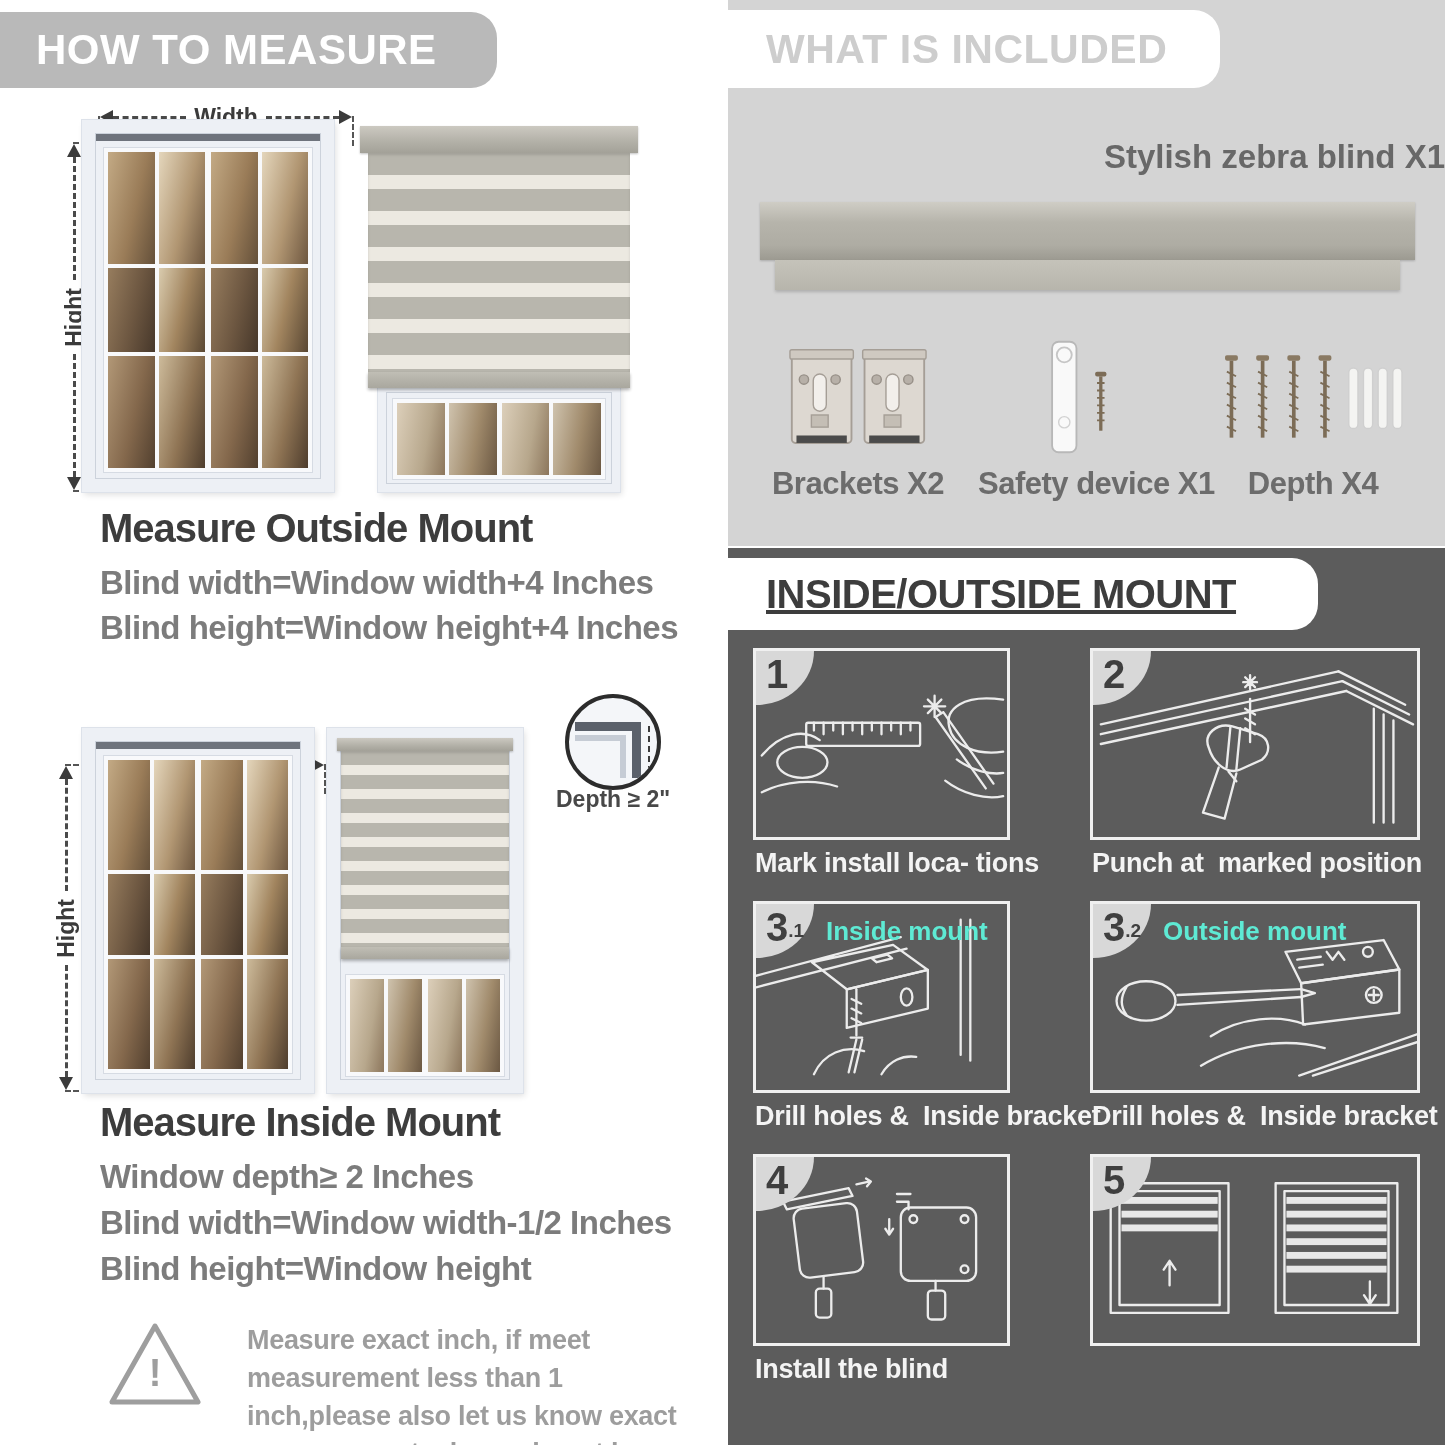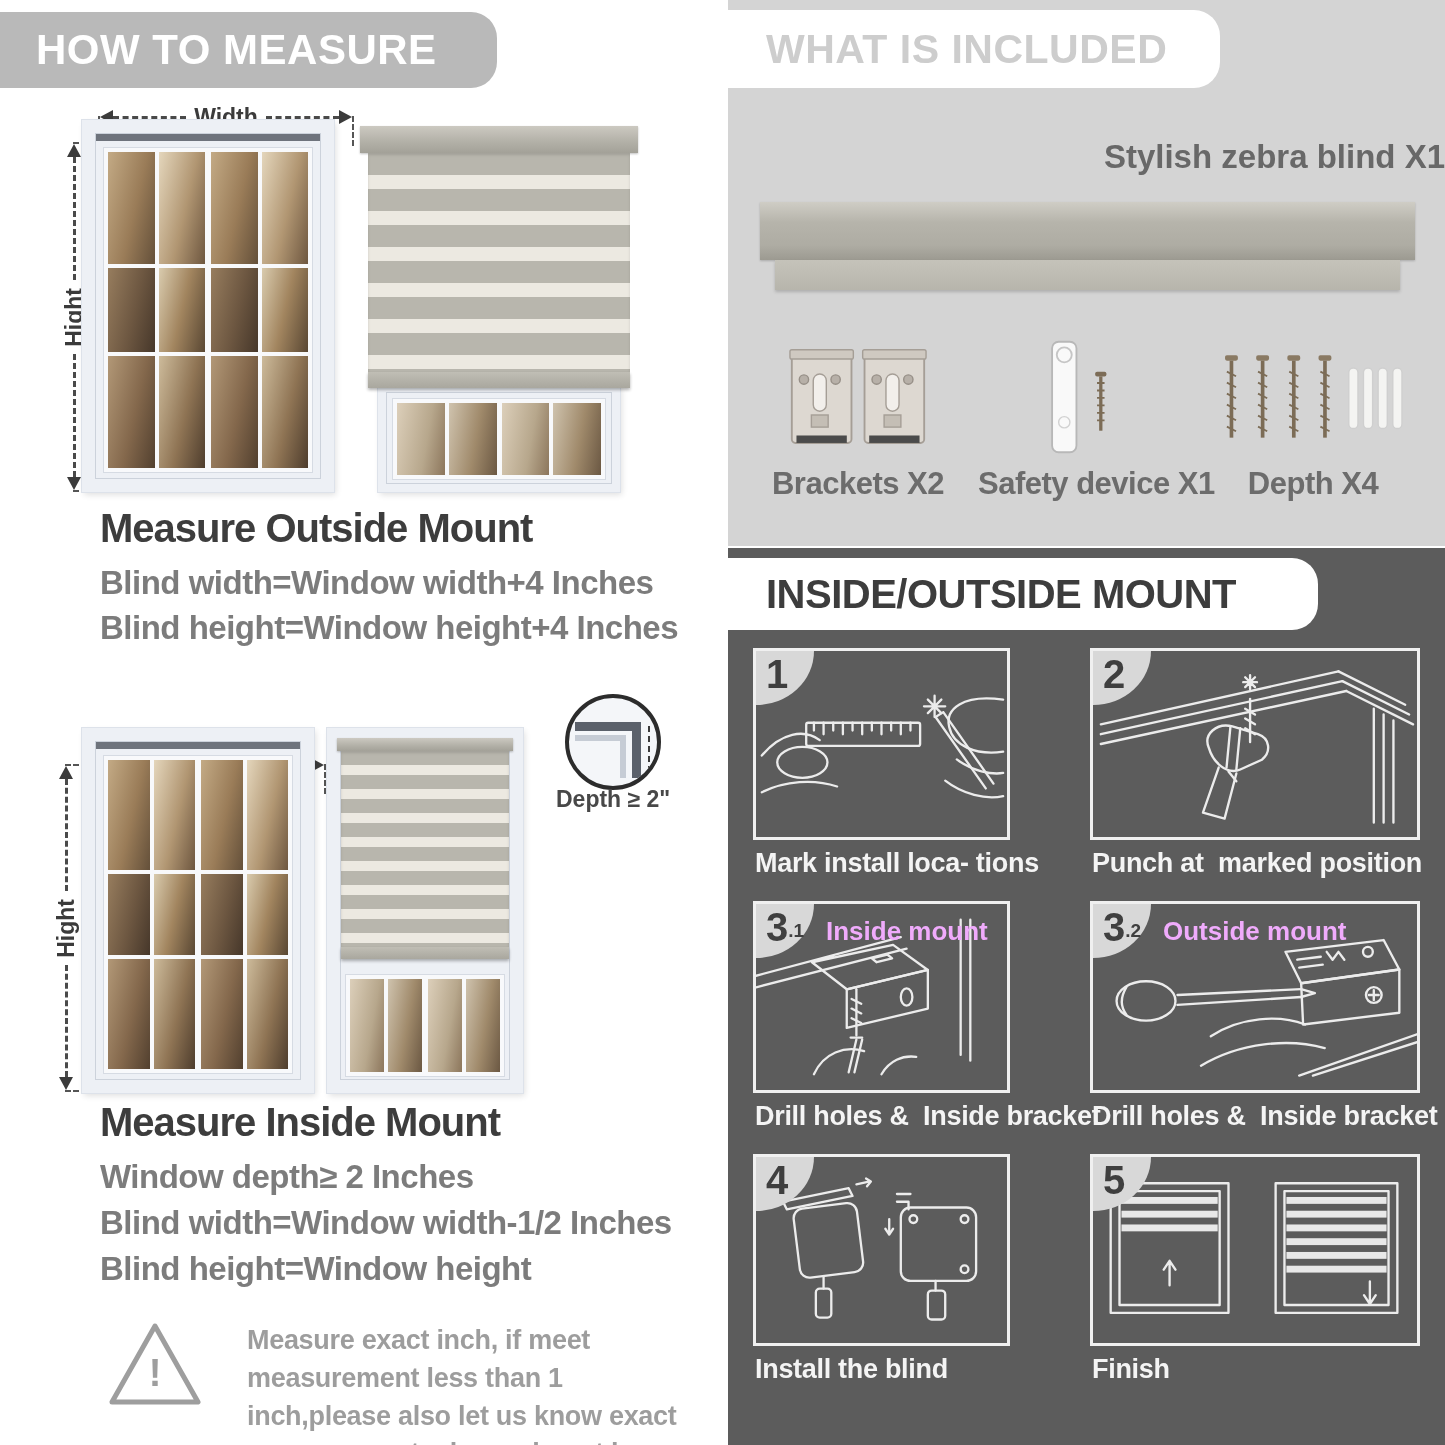--- a/index.html
+++ b/index.html
@@ -5,21 +5,21 @@
   html,body{margin:0;padding:0;background:#fff;}
   .page{position:relative;width:1445px;height:1445px;background:#fff;overflow:hidden;
         font-family:"Liberation Sans",sans-serif;}
   
   .band{position:absolute;display:flex;align-items:center;font-weight:bold;letter-spacing:.5px;}
   .band-left{left:0;top:12px;width:497px;height:76px;background:#b9b9b9;border-radius:0 26px 26px 0;
              color:#ffffff;font-size:42px;padding-left:36px;box-sizing:border-box;}
   .band-included{left:0;top:10px;width:492px;height:78px;background:#ffffff;border-radius:0 26px 26px 0;
              color:#cdcdcd;font-size:41px;padding-left:38px;box-sizing:border-box;}
   .band-mount{left:0;top:10px;width:590px;height:72px;background:#ffffff;border-radius:0 26px 26px 0;
-             color:#3d3d3d;font-size:40px;padding-left:38px;box-sizing:border-box;letter-spacing:-0.5px;}
+             color:#3d3d3d;font-size:40px;padding-left:38px;box-sizing:border-box;letter-spacing:-0.5px;text-decoration:underline;}
   
   .panel-top{position:absolute;left:728px;top:0;width:717px;height:546px;background:#d4d4d4;}
   .panel-bottom{position:absolute;left:728px;top:548px;width:717px;height:897px;background:#5c5c5c;}
   
   .wall{position:absolute;background:#edf0f5;box-shadow:0 0 0 1px #dde2ea,2px 3px 6px rgba(0,0,0,.12);}
   .recess{position:absolute;left:13px;right:13px;top:13px;height:8px;background:#6e737c;}
   .frame{position:absolute;inset:13px;border:1px solid #ccd2db;}
   .panes{position:absolute;left:21px;right:21px;top:27px;bottom:19px;display:grid;
          grid-template-columns:1fr 1fr;gap:6px;background:#f8f9fb;padding:4px;border:1px solid #d6dbe3;}
   .sash{display:grid;grid-template-columns:1fr 1fr;grid-template-rows:1.35fr 1fr 1.35fr;gap:4px;background:#f8f9fb;}
@@ -91,21 +91,21 @@
   .steps{position:absolute;left:25px;top:100px;display:grid;
          grid-template-columns:257px 330px;column-gap:80px;}
   .tile{height:186px;border:3px solid #f0f0f0;position:relative;overflow:hidden;}
   .caption{margin:8px 0 22px 2px;font-size:27px;font-weight:bold;color:#f4f4f4;
            letter-spacing:-0.3px;white-space:pre;}
   .badge{position:absolute;top:0;left:0;width:58px;height:54px;background:#d8d8d8;
          border-radius:0 0 100% 0;display:flex;z-index:2;}
   .badge .bn{font-size:40px;font-weight:bold;color:#3f3f3f;margin:1px 0 0 10px;line-height:1.1;}
   .badge .bs{font-size:19px;font-weight:bold;color:#3f3f3f;margin-top:16px;}
   .tile-title{position:absolute;left:70px;top:12px;font-size:26px;font-weight:bold;
-              color:#f0abfc;white-space:pre;z-index:2;}
+              color:#5eead4;white-space:pre;z-index:2;}
   .art{position:absolute;inset:0;width:100%;height:100%;}
   .art path,.art rect,.art circle,.art ellipse,.art line{fill:none;stroke:#ececec;
       stroke-width:2.4;stroke-linecap:round;stroke-linejoin:round;}
   .art .fillw{fill:#e8e8e8;stroke:none;}
 </style>
 </head>
 <body>
 
 <div class="page">
 
@@ -490,19 +490,18 @@
             <rect x="195" y="20" width="106" height="116"></rect>
             <rect class="fillw" x="197" y="26" width="102" height="7"></rect>
             <rect class="fillw" x="197" y="40" width="102" height="7"></rect>
             <rect class="fillw" x="197" y="54" width="102" height="7"></rect>
             <rect class="fillw" x="197" y="68" width="102" height="7"></rect>
             <rect class="fillw" x="197" y="82" width="102" height="7"></rect>
             <rect class="fillw" x="197" y="96" width="102" height="7"></rect>
             <path d="M282 112 v22 M276 126 l6 9 l6 -9" stroke-width="3"></path>
           </svg>
         </div>
-        <div class="caption">Finish</div>
       </div>
 
     </div>
   </div>
 
 </div>
 
 </body></html>

